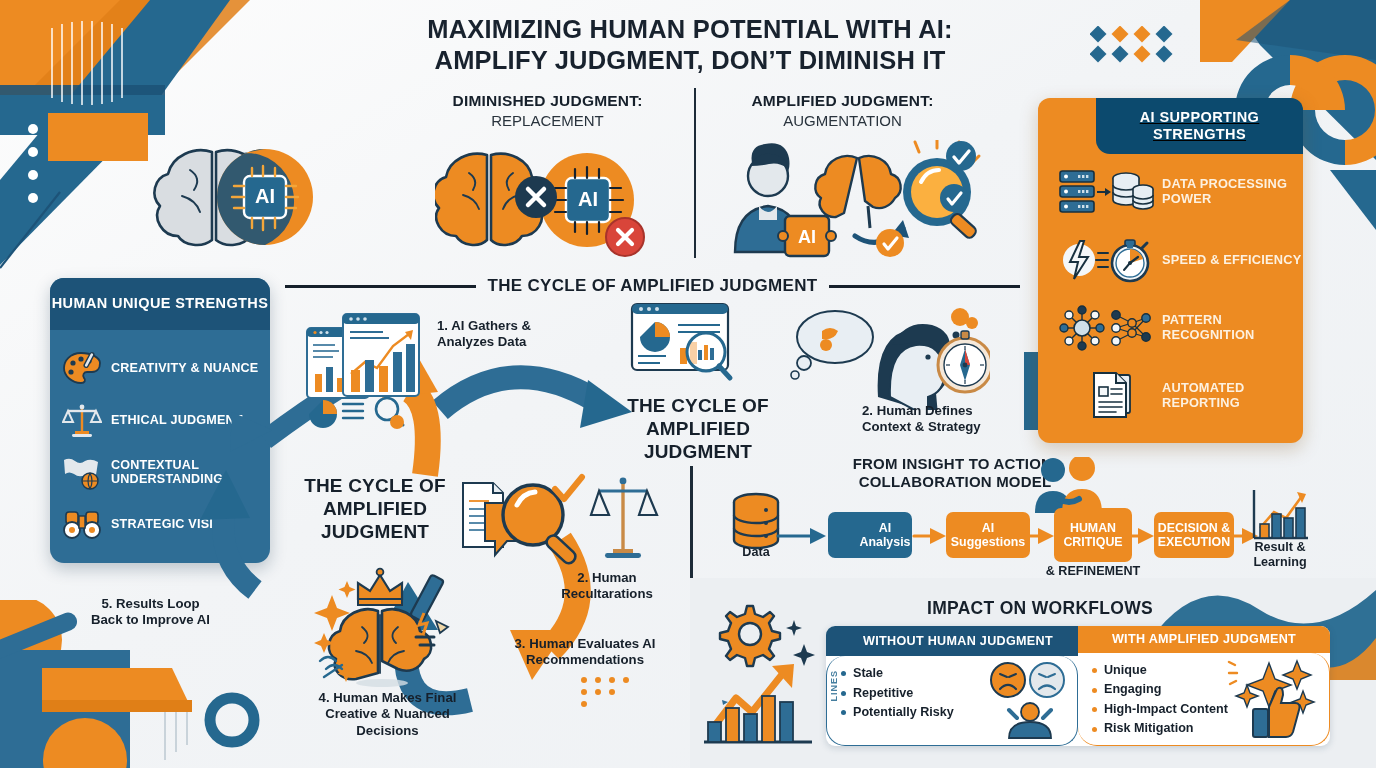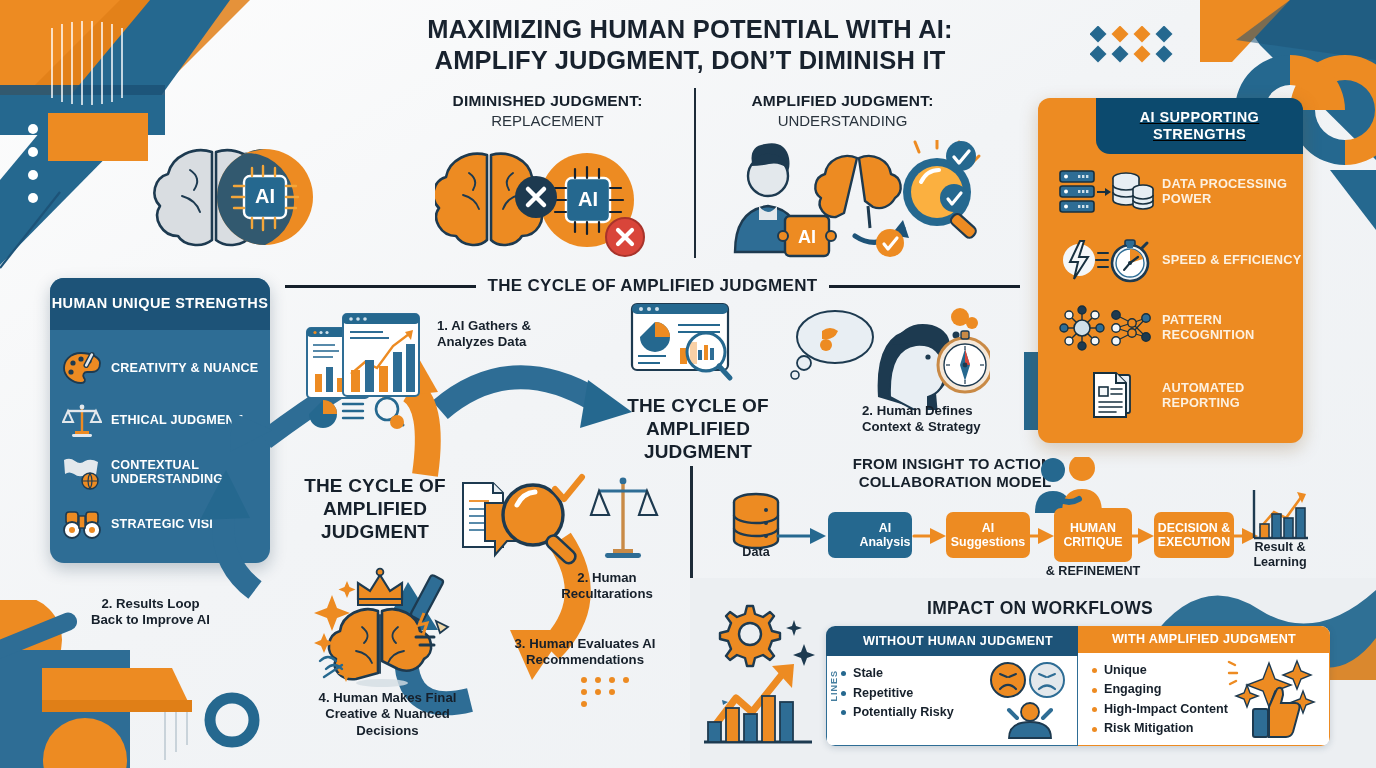--- a/index.html
+++ b/index.html
@@ -91,21 +91,21 @@
   #impact-title { left: 830px; top: 598px; width: 420px; text-align: center;
     font-size: 17.5px; font-weight: 700; color: #16202b; letter-spacing: .3px; }
   #impact-tbl { left: 826px; top: 626px; width: 504px; height: 120px;
     display: flex; border-radius: 9px; overflow: hidden; background: #fff;
     box-shadow: 0 2px 7px rgba(30,60,90,.18); }
   .icol { flex: 1; display: flex; flex-direction: column; }
   .icol .ih { height: 30px; display: flex; align-items: center; justify-content: center;
     color: #fff; font-size: 12.6px; font-weight: 700; letter-spacing: .3px; }
   .icol.left .ih { background: #1d5378; padding-left: 12px; }
   .icol.right .ih { background: #ED8B22; }
-  .icol .ib { flex: 1; position: relative; padding: 8px 8px 6px 14px; }
+  .icol .ib { flex: 1; position: relative; padding: 8px 8px 6px 14px; border-radius: 19px; }
   .icol.left .ib { border: 1.6px solid #2e6d95; border-top: none; }
   .icol.right .ib { border: 1.6px solid #ED8B22; border-top: none; border-left: none; }
   .icol ul { list-style: none; }
   .icol li { font-size: 12.6px; font-weight: 700; color: #16202b; line-height: 1.55;
     display: flex; align-items: center; gap: 7px; }
   .dot { width: 5px; height: 5px; border-radius: 50%; flex: none; }
   .icol.left .dot { background: #25688F; }
   .icol.right .dot { background: #ED8B22; }
   .vlabel { position: absolute; left: 2px; top: 14px; font-size: 9px; font-weight: 700;
     color: #25688F; letter-spacing: 1px; writing-mode: vertical-rl;
@@ -196,21 +196,21 @@
     <div class="l">AMPLIFY JUDGMENT, DON’T DIMINISH IT</div>
   </div>
 
   <div class="subhead-wrap abs">
     <div class="subcol">
       <div class="t1">DIMINISHED JUDGMENT:</div>
       <div class="t2">REPLACEMENT</div>
     </div>
     <div class="subcol">
       <div class="t1">AMPLIFIED JUDGMENT:</div>
-      <div class="t2">UNDERSTANDING</div>
+      <div class="t2">AUGMENTATION</div>
     </div>
   </div>
   <div class="sub-div"></div>
 
   <svg class="abs" style="left:130px;top:140px;width:190px;height:115px;">
     <g fill="#d9dde1" stroke="#1d3a50" stroke-width="2.6" stroke-linejoin="round">
       <path d="M82 12 c-18 -6 -40 4 -44 22 c-14 4 -18 22 -8 32 c-8 12 2 30 18 30 c6 10 24 12 34 4 Z"></path>
       <path d="M86 12 c18 -6 40 4 44 22 c14 4 18 22 8 32 c8 12 -2 30 -18 30 c-6 10 -24 12 -34 4 Z"></path>
     </g>
     <g stroke="#1d3a50" stroke-width="2" fill="none" stroke-linecap="round">
@@ -719,21 +719,21 @@
         <line x1="120" y1="80" x2="134" y2="80"></line>
     </g>
     <g stroke="#25688F" stroke-width="2.4" stroke-linecap="round" fill="none">
       <path d="M20 96 q8 -8 16 0 M26 104 q8 -8 16 0"></path>
       <line x1="24" y1="112" x2="42" y2="100"></line>
     </g>
     <path d="M124 48 l-5 12 l8 -2 l-4 12" stroke="#ED8B22" stroke-width="3" fill="none"></path>
   </svg>
 
   <div class="abs step-lbl" style="left:300px;top:690px;width:175px;text-align:center;">4. Human Makes Final Creative &amp; Nuanced Decisions</div>
-  <div class="abs step-lbl" style="left:88px;top:596px;width:125px;text-align:center;">2. Results Loop Back to Improve AI</div>
+  <div class="abs step-lbl" style="left:88px;top:596px;width:125px;text-align:center;">5. Results Loop Back to Improve AI</div>
 
   <div class="divider-v" style="left:690px;top:466px;width:3px;height:302px;"></div>
 
   <div id="collab-title" class="abs">
     <div>FROM INSIGHT TO ACTION:</div>
     <div>COLLABORATION MODEL</div>
   </div>
 
   <svg class="abs" style="left:725px;top:492px;width:62px;height:62px;">
     <g stroke="#1d3a50" stroke-width="2.4" fill="#ED8B22">

